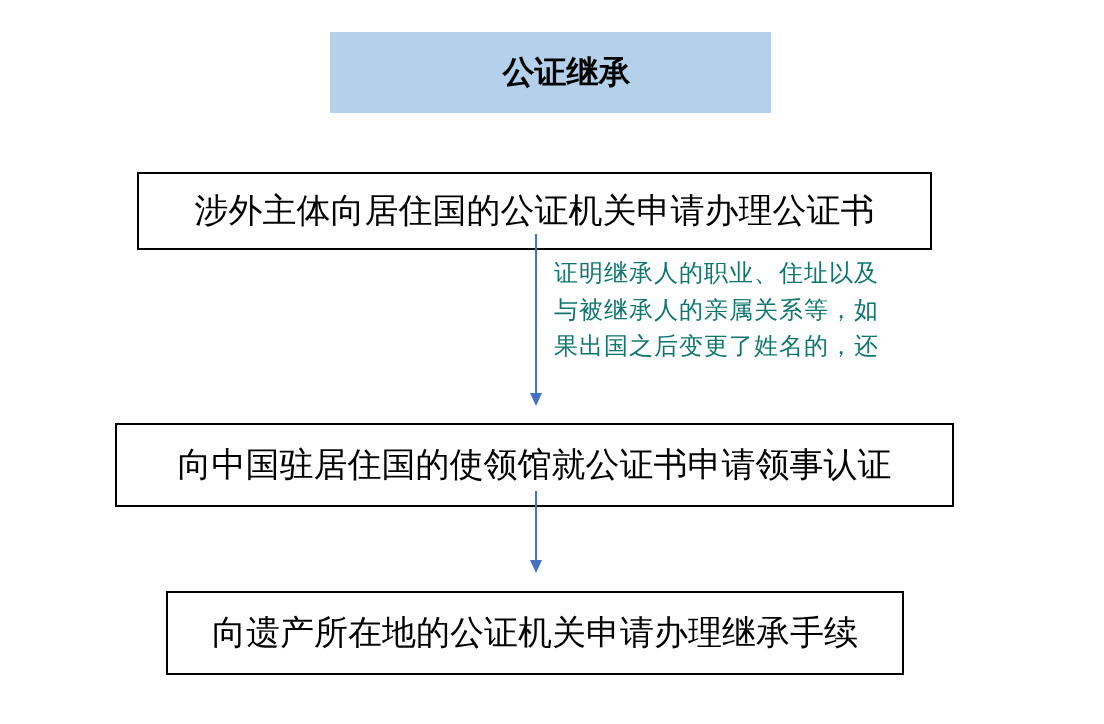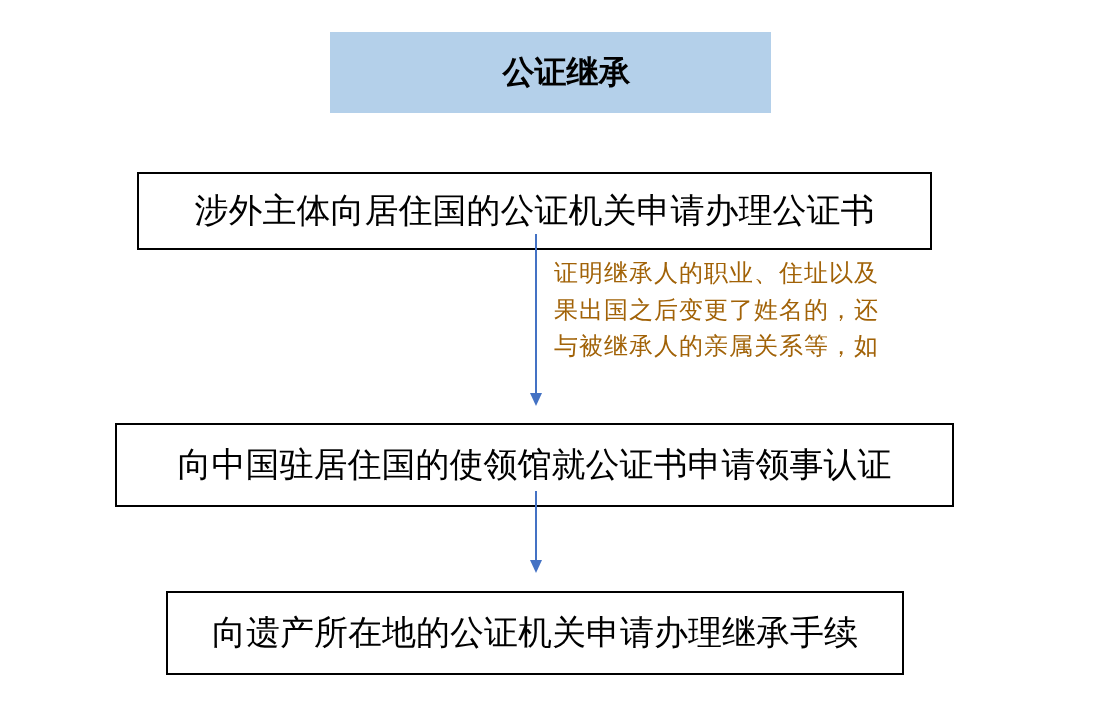--- a/index.html
+++ b/index.html
@@ -10,41 +10,41 @@
                font-size:32px; font-weight:bold; color:#000;padding-left:32px; }
   .step { position:absolute; border:2px solid #000; background:#fff; box-sizing:border-box;
           display:flex; align-items:center; justify-content:center; color:#000; font-size:34px;
           font-family:"DejaVu Serif", "Liberation Serif", serif;margin-top:16px; }
   .s1 { left:137px; top:156px; width:795px; height:78px; }
   .s2 { left:115px; top:407px; width:839px; height:84px; }
   .s3 { left:166px; top:575px; width:738px; height:84px; }
   .conn { position:absolute; width:2px; background:#4472c4; }
   .arrowhead { position:absolute; width:0; height:0; border-left:6px solid transparent;
                border-right:6px solid transparent; border-top:13px solid #4472c4; }
-  .note { position:absolute; left:554px; top:255px; width:380px; color:#a16207;
+  .note { position:absolute; left:554px; top:255px; width:380px; color:#0f766e;
           font-size:24px; line-height:36.5px; letter-spacing:1px; }
 </style>
 </head>
 <body>
 
 <div class="title-box">
   <span>公证继承</span>
 </div>
 
 <div class="step s1">
   <span>涉外主体向居住国的公证机关申请办理公证书</span>
 </div>
 
 <div class="conn" style="left:535px; top:234px; height:160px;"></div>
 <div class="arrowhead" style="left:530px; top:393px;"></div>
 
 <div class="note">
   <div>证明继承人的职业、住址以及</div>
+  <div>与被继承人的亲属关系等，如</div>
   <div>果出国之后变更了姓名的，还</div>
-  <div>与被继承人的亲属关系等，如</div>
 </div>
 
 <div class="step s2">
   <span>向中国驻居住国的使领馆就公证书申请领事认证</span>
 </div>
 
 <div class="conn" style="left:535px; top:491px; height:70px;"></div>
 <div class="arrowhead" style="left:530px; top:560px;"></div>
 
 <div class="step s3">

